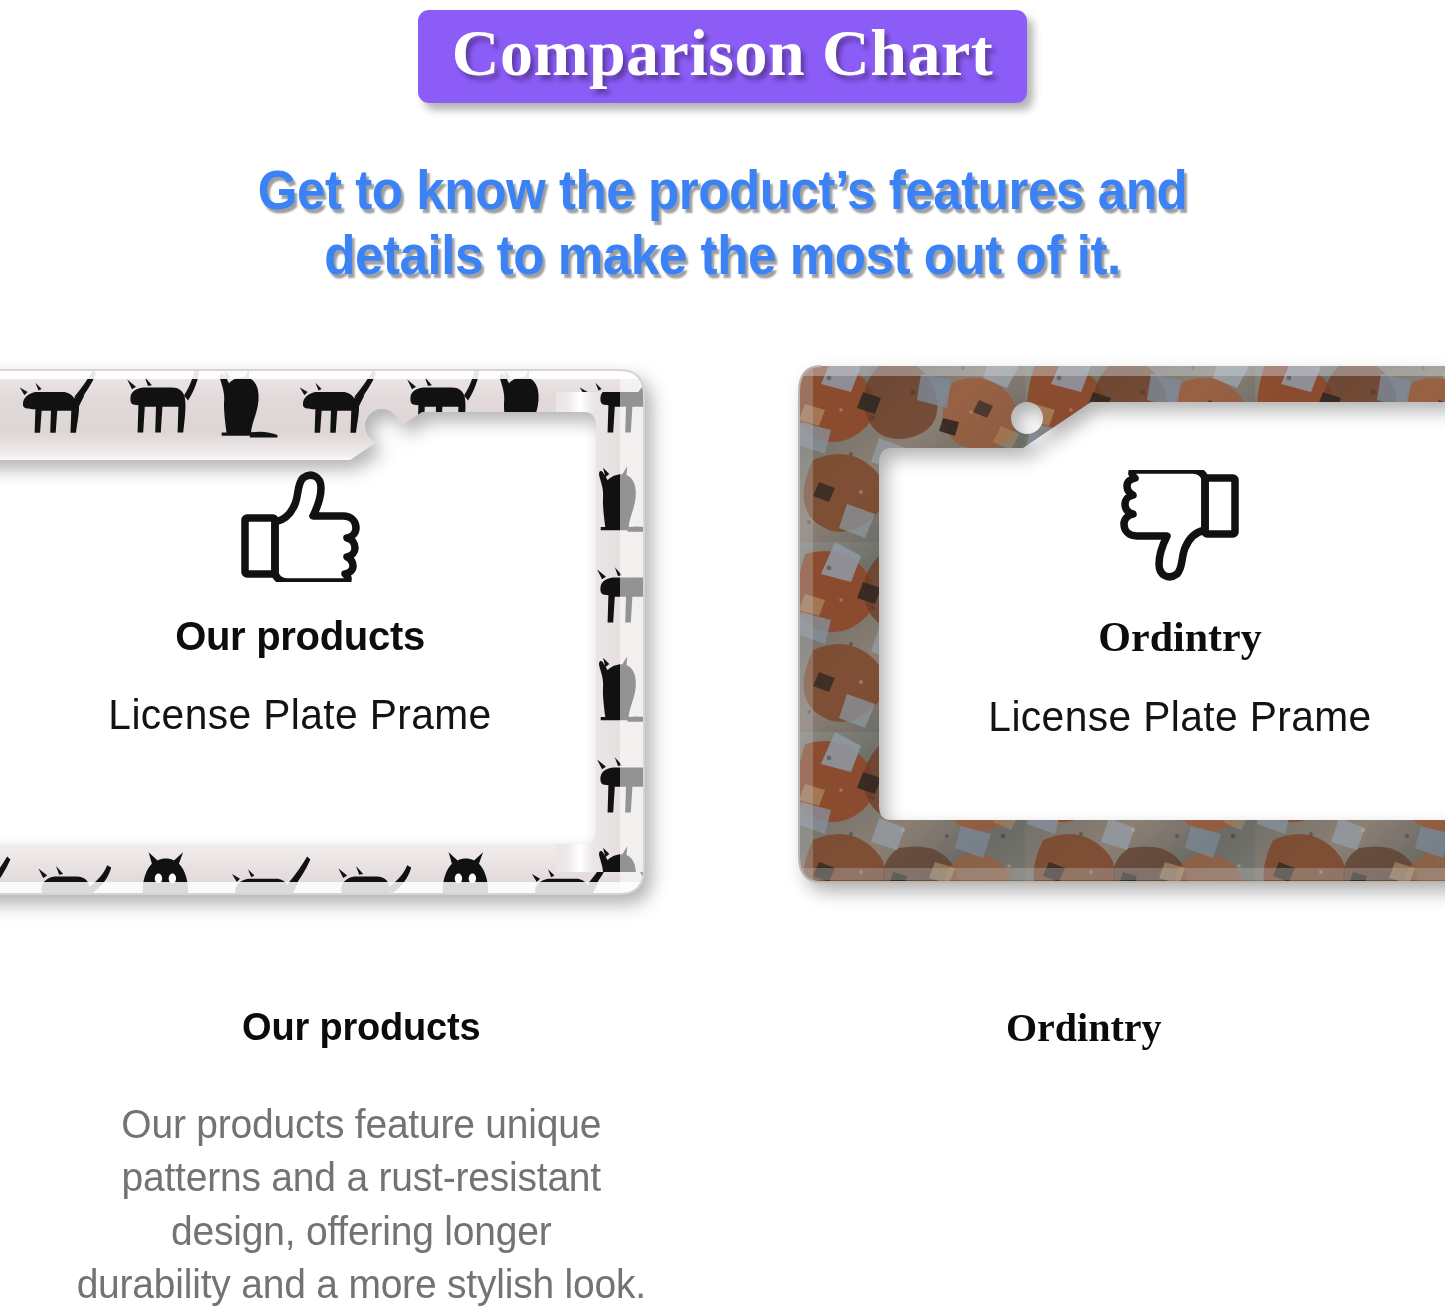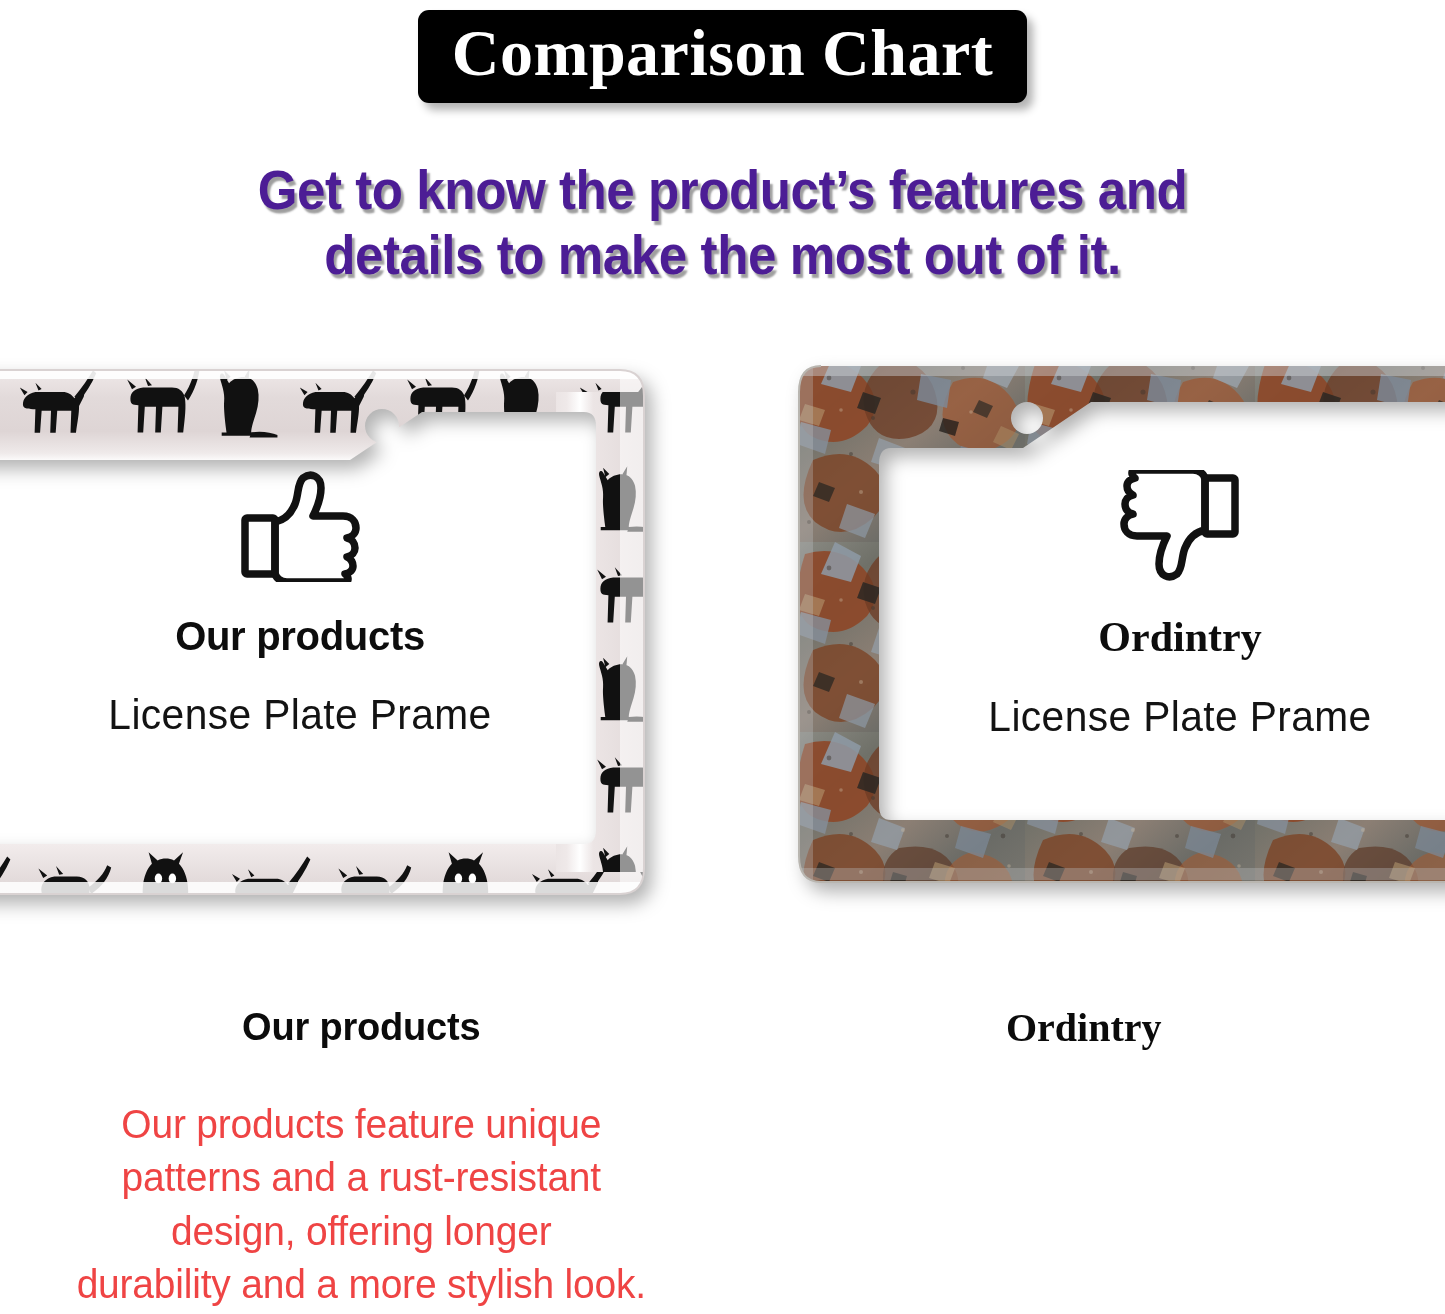--- a/index.html
+++ b/index.html
@@ -11,21 +11,21 @@
     position:relative;
   }
   #root{position:relative;width:1445px;height:1314px;}
 
   
   .banner-wrap{
     position:absolute;left:0;top:10px;width:1445px;
     display:flex;justify-content:center;
   }
   .banner{
-    background:#000000;
+    background:#8b5cf6;
     border-radius:11px;
     padding:8px 34px 14px 34px;
     box-shadow:6px 7px 9px rgba(0,0,0,.30);
   }
   .banner-title{
     font-family:"Liberation Serif", serif;
     font-weight:bold;
     font-size:66px;
     line-height:1.07;
     color:#ffffff;
@@ -35,21 +35,21 @@
   }
 
   
   .subtitle{
     position:absolute;left:0;top:158px;width:1445px;
     text-align:center;
     font-family:"Liberation Sans Narrow","Liberation Sans", sans-serif;
     font-weight:bold;
     font-size:55px;
     line-height:1.18;
-    color:#4c1d95;
+    color:#3b82f6;
     letter-spacing:-.5px;
     text-shadow:3px 4px 2px rgba(0,0,0,.38);
   }
   .subtitle span{display:block;transform:scaleX(.93);}
 
   
   .frames{position:absolute;left:0;top:0;width:1445px;height:1314px;}
 
   .frame{
     position:absolute;
@@ -119,21 +119,21 @@
   }
   .bottom-heading.serif{
     font-family:"Liberation Serif", serif;
     font-weight:bold;
     font-size:40px;
   }
   .bottom-para{
     font-family:"Liberation Sans Narrow","Liberation Sans", sans-serif;
     font-size:41px;
     line-height:1.30;
-    color:#ef4444;
+    color:#737373;
     margin-top:52px;
     letter-spacing:-.2px;
   }
   .bottom-para span{display:block;transform:scaleX(.95);}
 </style>
 </head>
 <body>
 
 <div id="root">
 

